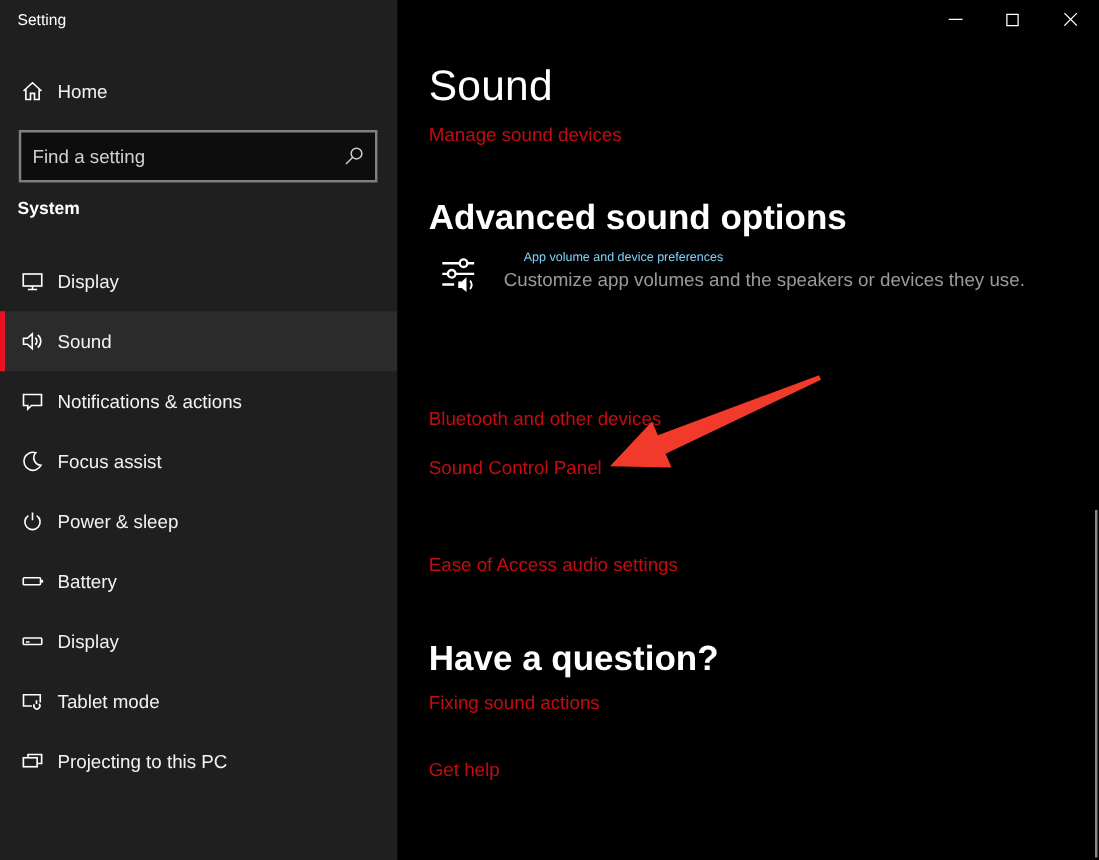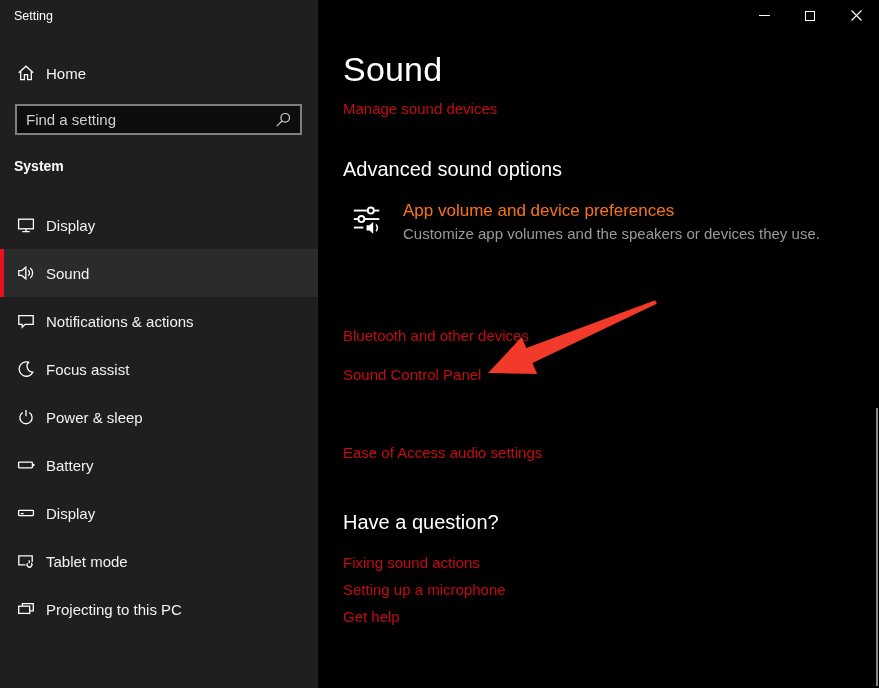--- a/index.html
+++ b/index.html
@@ -19,44 +19,44 @@
 
   
   .sidebar{position:relative;width:318px;height:688px;background:var(--sidebar-bg);flex:0 0 318px;}
   .app-title{position:absolute;left:14px;top:9px;font-size:12.5px;color:#ffffff;}
   .nav-row{position:absolute;left:0;width:100%;height:48px;display:flex;align-items:center;cursor:pointer;}
   .nav-row .icon{width:20px;height:20px;margin-left:16px;display:inline-flex;align-items:center;justify-content:center;flex:0 0 20px;}
   .nav-row .label{margin-left:10px;font-size:15px;color:#f2f2f2;white-space:nowrap;}
   .nav-row.selected{background:rgba(255,255,255,0.055);}
   .accent-bar{position:absolute;left:0;top:0;width:4px;height:48px;background:var(--accent-red);}
   .home-row{top:49px;}
-  .searchbox{position:absolute;left:15px;top:104px;width:287px;height:31px;background:#0d0d0d;
+  .searchbox{position:absolute;left:15px;top:104px;width:287px;height:42px;background:#0d0d0d;
     border:2px solid #7f7f7f;display:flex;align-items:center;}
   .searchbox input{flex:1;height:100%;background:transparent;border:none;outline:none;
     font-family:inherit;font-size:15px;color:#e8e8e8;padding:0 6px 0 9px;}
   .searchbox input::placeholder{color:#cfcfcf;opacity:1;}
   .search-icon{width:18px;height:18px;margin-right:8px;flex:0 0 18px;cursor:pointer;}
   .section-label{position:absolute;left:14px;top:158px;font-size:14px;font-weight:bold;color:#ffffff;}
   .nav-list{position:absolute;left:0;top:201px;width:100%;}
   .nav-list .nav-row{position:relative;}
   svg.ic{display:block;}
 
   
   .main{position:relative;flex:1;height:688px;background:var(--main-bg);}
   .titlebar-controls{position:absolute;top:0;right:0;display:flex;}
   .tb-btn{width:46px;height:31px;display:flex;align-items:center;justify-content:center;cursor:pointer;}
   .min-glyph{width:11px;height:0;border-top:1px solid #ffffff;}
   .max-glyph{width:10px;height:10px;border:1px solid #ffffff;}
   .page-title{position:absolute;left:25px;top:50px;font-size:34px;font-weight:300;color:#ffffff;letter-spacing:.2px;}
   .red-link{position:absolute;left:25px;font-size:15px;color:var(--link-red);cursor:pointer;text-decoration:none;white-space:nowrap;}
-  .section-heading{position:absolute;left:25px;font-size:20px;font-weight:400;color:#ffffff;white-space:nowrap;}
+  .section-heading{position:absolute;left:25px;font-size:28px;font-weight:700;color:#ffffff;white-space:nowrap;}
   .advanced-item{position:absolute;left:33px;top:201px;display:flex;align-items:flex-start;cursor:pointer;}
   .advanced-item .mixer{width:34px;height:34px;flex:0 0 34px;margin-top:2px;}
   .advanced-item .texts{margin-left:18px;}
-  .adv-title{font-size:17px;color:#f97316;}
+  .adv-title{font-size:10px;color:#7dd3fc;margin-left:16px;}
   .adv-desc{font-size:15px;color:var(--text-gray);margin-top:4px;}
   .arrow-annotation{position:absolute;left:0;top:0;width:561px;height:688px;pointer-events:none;
     filter:drop-shadow(2px 3px 2px rgba(0,0,0,0.6));}
   .scrollbar-thumb{position:absolute;left:558px;top:408px;width:2px;height:278px;background:var(--scrollbar-gray);cursor:pointer;}
 </style>
 </head>
 <body>
 
 <div class="app">
 
@@ -223,21 +223,20 @@
     </div>
 
 
     <a class="red-link" style="top:327px;">Bluetooth and other devices</a>
     <a class="red-link" style="top:366px;">Sound Control Panel</a>
     <a class="red-link" style="top:444px;">Ease of Access audio settings</a>
 
     <h2 class="section-heading" style="top:511px;">Have a question?</h2>
 
     <a class="red-link" style="top:554px;">Fixing sound actions</a>
-    <a class="red-link" style="top:581px;">Setting up a microphone</a>
     <a class="red-link" style="top:608px;">Get help</a>
 
     <svg class="arrow-annotation" viewBox="0 0 561 688">
       <polygon fill="#f13a2a" points="337.2,300.2 208.3,348.1 203.6,337.1 170,373 219.2,373.9 214.5,362.9 338.8,303.8"></polygon>
     </svg>
 
     <div class="scrollbar-thumb"></div>
 
   </main>
 </div>

